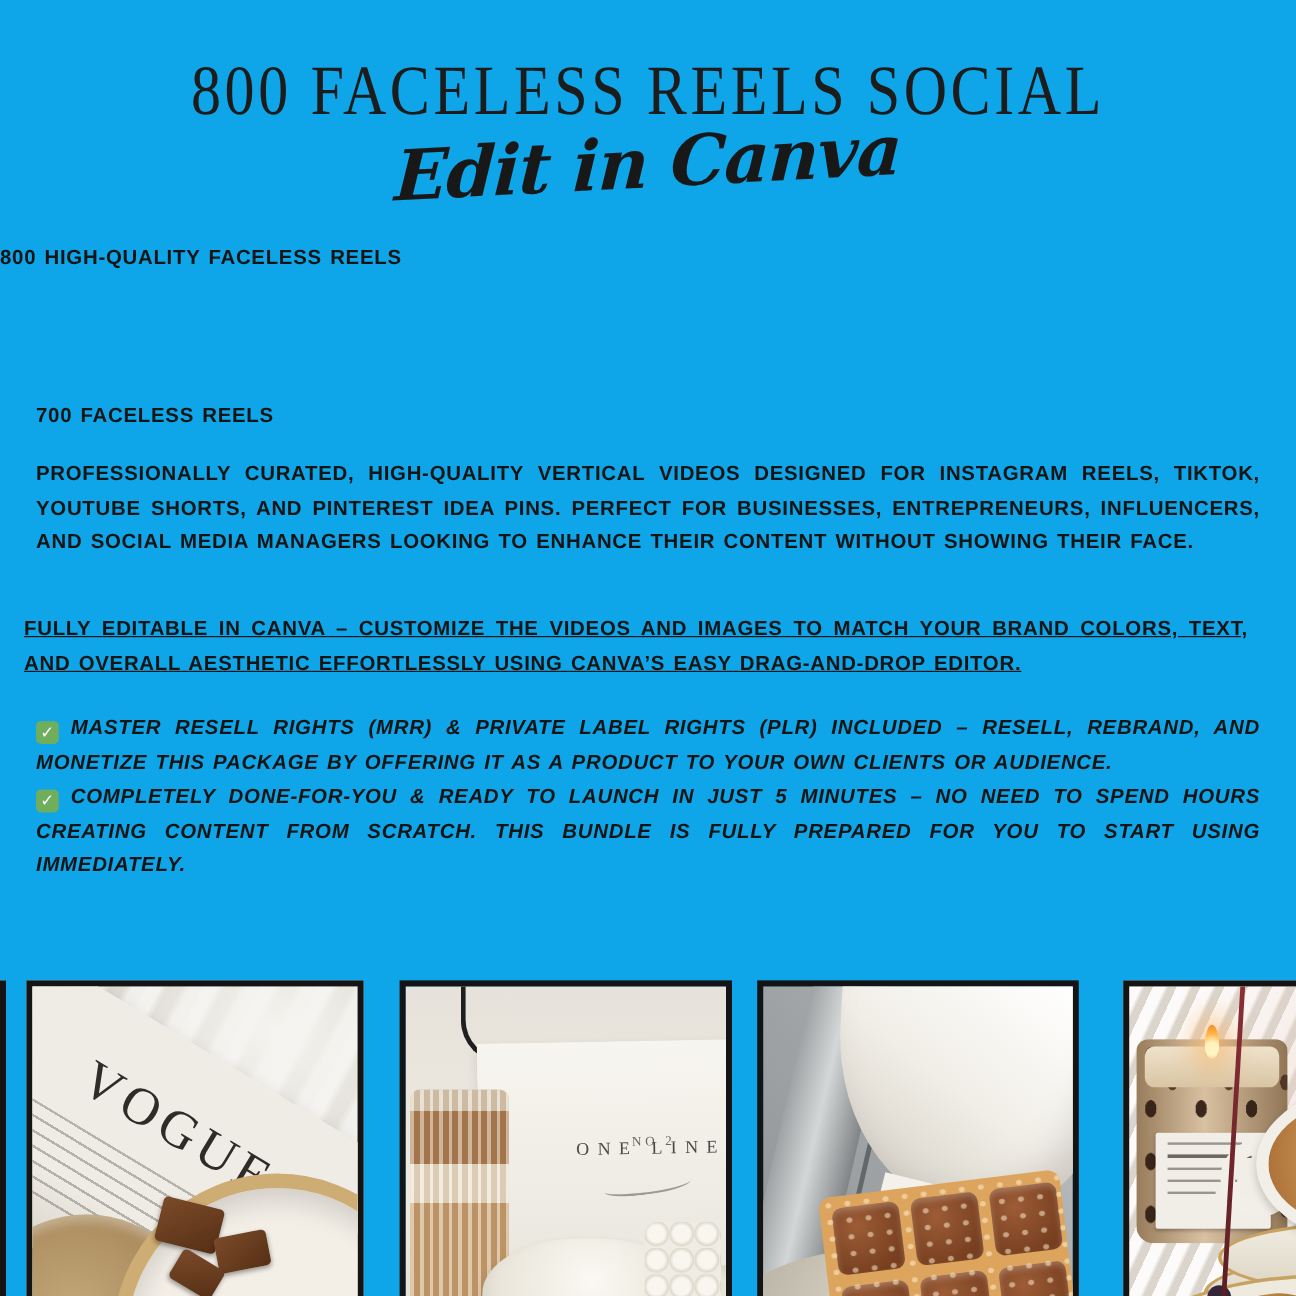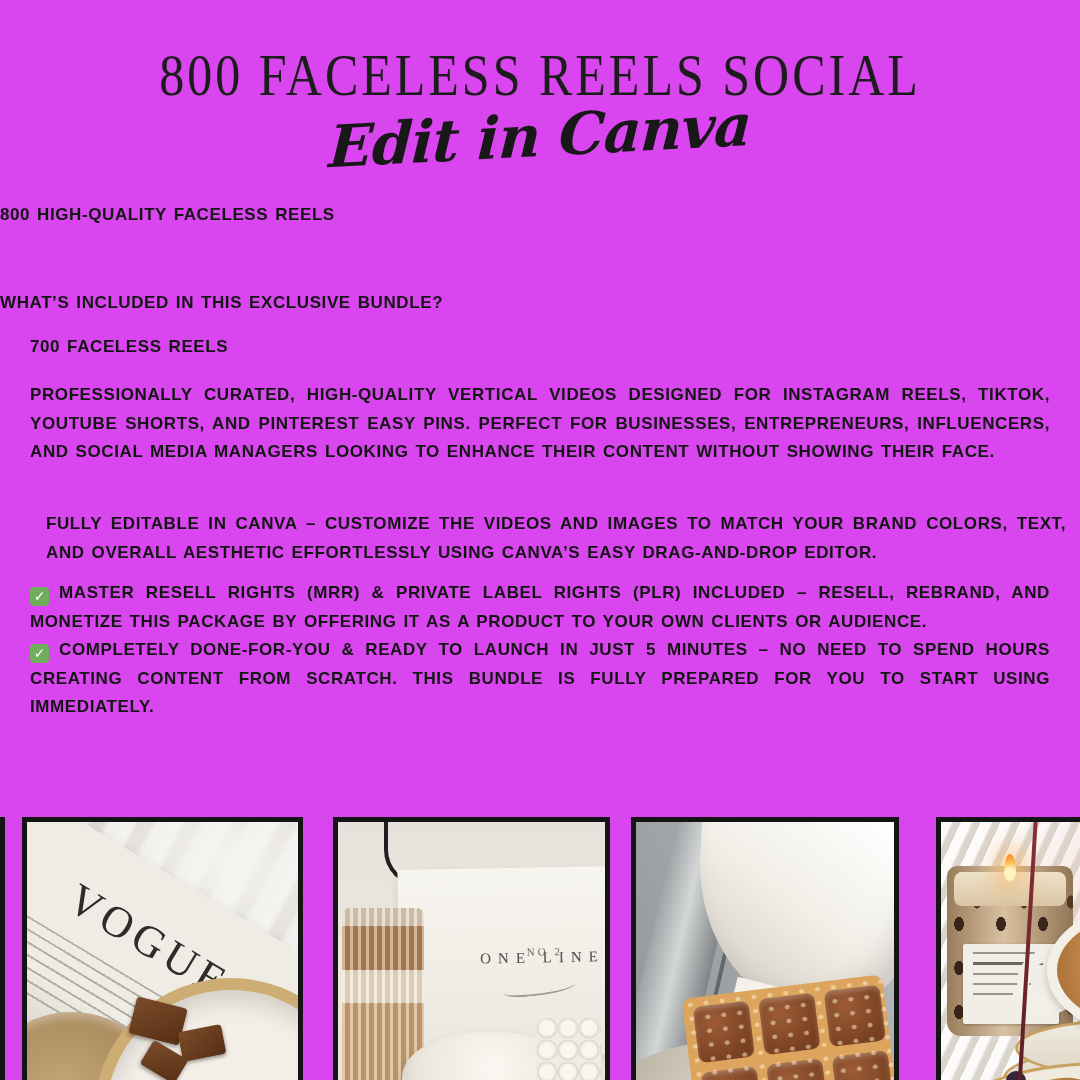--- a/index.html
+++ b/index.html
@@ -1,38 +1,38 @@
 <!DOCTYPE html>
 <html><head>
 <meta charset="utf-8">
 <style>
   html,body{margin:0;padding:0;background:#888;}
-  .canvas{position:relative;width:1080px;height:1080px;background:#d946ef;overflow:hidden;
+  .canvas{position:relative;width:1080px;height:1080px;background:#0ea5e9;overflow:hidden;
           font-family:"Liberation Sans","DejaVu Sans",sans-serif;color:#141414;margin:0 auto;}
 
   
   .title{position:absolute;top:46px;left:0;width:100%;margin:0;text-align:center;
          font-family:"Liberation Serif","DejaVu Serif",serif;font-weight:400;
          font-size:50px;letter-spacing:3px;color:#1c1c1c;transform:scale(1,1.18);}
   .script{position:absolute;top:102px;left:0;width:100%;text-align:center;
           font-family:"DejaVu Serif","Liberation Serif",serif;font-style:italic;font-weight:700;
           font-size:58px;color:#181818;transform:rotate(-3deg) skewX(-6deg);letter-spacing:-1px;}
 
   
   p{margin:0;}
   .band{font-weight:700;font-size:17px;letter-spacing:.6px;word-spacing:1.6px;color:#151515;}
   .center{position:absolute;left:0;width:100%;}
   .l1{top:205px;}
   .l2{top:254px;}
   .l3{top:293px;}
   .h800{position:absolute;top:337px;left:30px;}
   .para{line-height:28.5px;text-align:justify;}
   .p1{position:absolute;top:381px;left:30px;width:1020px;}
-  .p2{position:absolute;top:510px;left:46px;width:1020px;}
-  .features{position:absolute;top:579px;left:30px;width:1020px;}
+  .p2{position:absolute;top:510px;left:20px;width:1020px;text-decoration:underline;}
+  .features{position:absolute;top:593px;left:30px;width:1020px;font-style:italic;}
   .feat{margin:0;}
   .check{display:inline-block;width:19px;height:19px;line-height:19px;margin-right:10px;
          background:#6fae5c;border-radius:4px;color:#ffffff;font-size:14px;font-weight:700;
          text-align:center;vertical-align:-3px;letter-spacing:0;word-spacing:0;}
 
   
   .photo{position:absolute;top:817px;height:330px;border:5px solid #141414;background:#e8e5df;
          overflow:hidden;box-sizing:border-box;}
   .photo *{position:absolute;}
   #ph-edge{left:-276px;width:281px;}
@@ -148,24 +148,23 @@
 </style>
 </head>
 <body>
 
 <div class="canvas">
 
   <h1 class="title">800 FACELESS REELS SOCIAL</h1>
   <div class="script">Edit in Canva</div>
 
   <p class="band center l1">800 HIGH-QUALITY FACELESS REELS</p>
-  <p class="band center l3">WHAT’S INCLUDED IN THIS EXCLUSIVE BUNDLE?</p>
 
   <p class="band h800">700 FACELESS REELS</p>
-  <p class="band para p1">PROFESSIONALLY CURATED, HIGH-QUALITY VERTICAL VIDEOS DESIGNED FOR INSTAGRAM REELS, TIKTOK, YOUTUBE SHORTS, AND PINTEREST EASY PINS. PERFECT FOR BUSINESSES, ENTREPRENEURS, INFLUENCERS, AND SOCIAL MEDIA MANAGERS LOOKING TO ENHANCE THEIR CONTENT WITHOUT SHOWING THEIR FACE.</p>
+  <p class="band para p1">PROFESSIONALLY CURATED, HIGH-QUALITY VERTICAL VIDEOS DESIGNED FOR INSTAGRAM REELS, TIKTOK, YOUTUBE SHORTS, AND PINTEREST IDEA PINS. PERFECT FOR BUSINESSES, ENTREPRENEURS, INFLUENCERS, AND SOCIAL MEDIA MANAGERS LOOKING TO ENHANCE THEIR CONTENT WITHOUT SHOWING THEIR FACE.</p>
   <p class="band para p2">FULLY EDITABLE IN CANVA – CUSTOMIZE THE VIDEOS AND IMAGES TO MATCH YOUR BRAND COLORS, TEXT, AND OVERALL AESTHETIC EFFORTLESSLY USING CANVA’S EASY DRAG-AND-DROP EDITOR.</p>
 
   <div class="features">
     <p class="band para feat"><span class="check">✓</span><span>MASTER RESELL RIGHTS (MRR) &amp; PRIVATE LABEL RIGHTS (PLR) INCLUDED – RESELL, REBRAND, AND MONETIZE THIS PACKAGE BY OFFERING IT AS A PRODUCT TO YOUR OWN CLIENTS OR AUDIENCE.</span></p>
     <p class="band para feat"><span class="check">✓</span><span>COMPLETELY DONE-FOR-YOU &amp; READY TO LAUNCH IN JUST 5 MINUTES – NO NEED TO SPEND HOURS CREATING CONTENT FROM SCRATCH. THIS BUNDLE IS FULLY PREPARED FOR YOU TO START USING IMMEDIATELY.</span></p>
   </div>
 
   <div>
 
     <div class="photo" id="ph-edge"></div>

